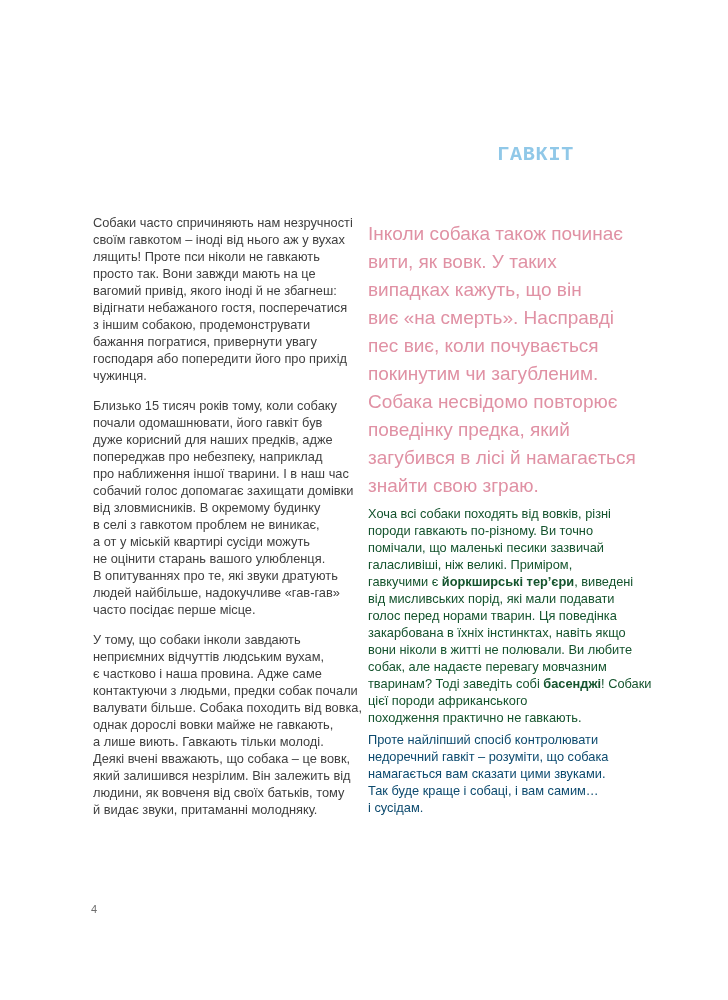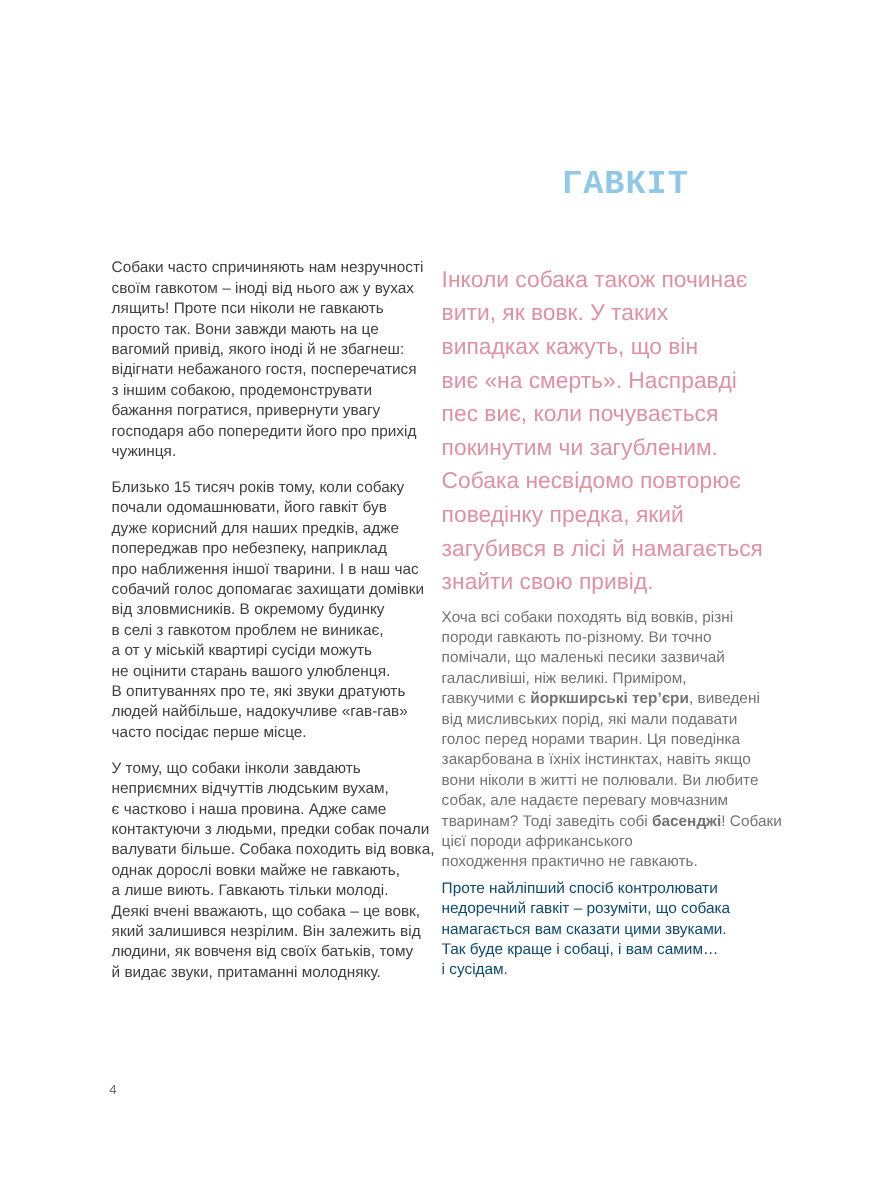--- a/index.html
+++ b/index.html
@@ -26,21 +26,21 @@
   }
   .subtitle {
     position: absolute;
     left: 85px;
     top: 141px;
     width: 489px;
     margin: 0;
     text-align: right;
     font-family: "Liberation Mono", monospace;
     font-weight: bold;
-    font-size: 28px;
+    font-size: 20px;
     line-height: 28px;
     letter-spacing: 0.8px;
     color: #90c8e8;
     white-space: nowrap;
   }
   .col-left {
     position: absolute;
     left: 93px;
     top: 214px;
     width: 292px;
@@ -62,21 +62,21 @@
     margin: 0 0 5px 0;
     font-size: 19px;
     line-height: 28px;
     color: #e091a4;
     white-space: pre-line;
   }
   .rc-body {
     margin: 0 0 5px 0;
     font-size: 12.8px;
     line-height: 17px;
-    color: #737373;
+    color: #14532d;
     white-space: pre-line;
   }
   .rc-body .bold { font-weight: bold; }
   .closing {
     margin: 0;
     font-size: 12.8px;
     line-height: 17px;
     color: #0c4a6e;
     white-space: pre-line;
   }
@@ -137,21 +137,21 @@
   <div class="col-right">
     <p class="lead">Інколи собака також починає
 вити, як вовк. У таких
 випадках кажуть, що він
 виє «на смерть». Насправді
 пес виє, коли почувається
 покинутим чи загубленим.
 Собака несвідомо повторює
 поведінку предка, який
 загубився в лісі й намагається
-знайти свою привід.</p>
+знайти свою зграю.</p>
     <p class="rc-body"><span>Хоча всі собаки походять від вовків, різні
 породи гавкають по-різному. Ви точно
 помічали, що маленькі песики зазвичай
 галасливіші, ніж великі. Приміром,
 гавкучими є </span><span class="bold">йоркширські тер’єри</span><span>, виведені
 від мисливських порід, які мали подавати
 голос перед норами тварин. Ця поведінка
 закарбована в їхніх інстинктах, навіть якщо
 вони ніколи в житті не полювали. Ви любите
 собак, але надаєте перевагу мовчазним

